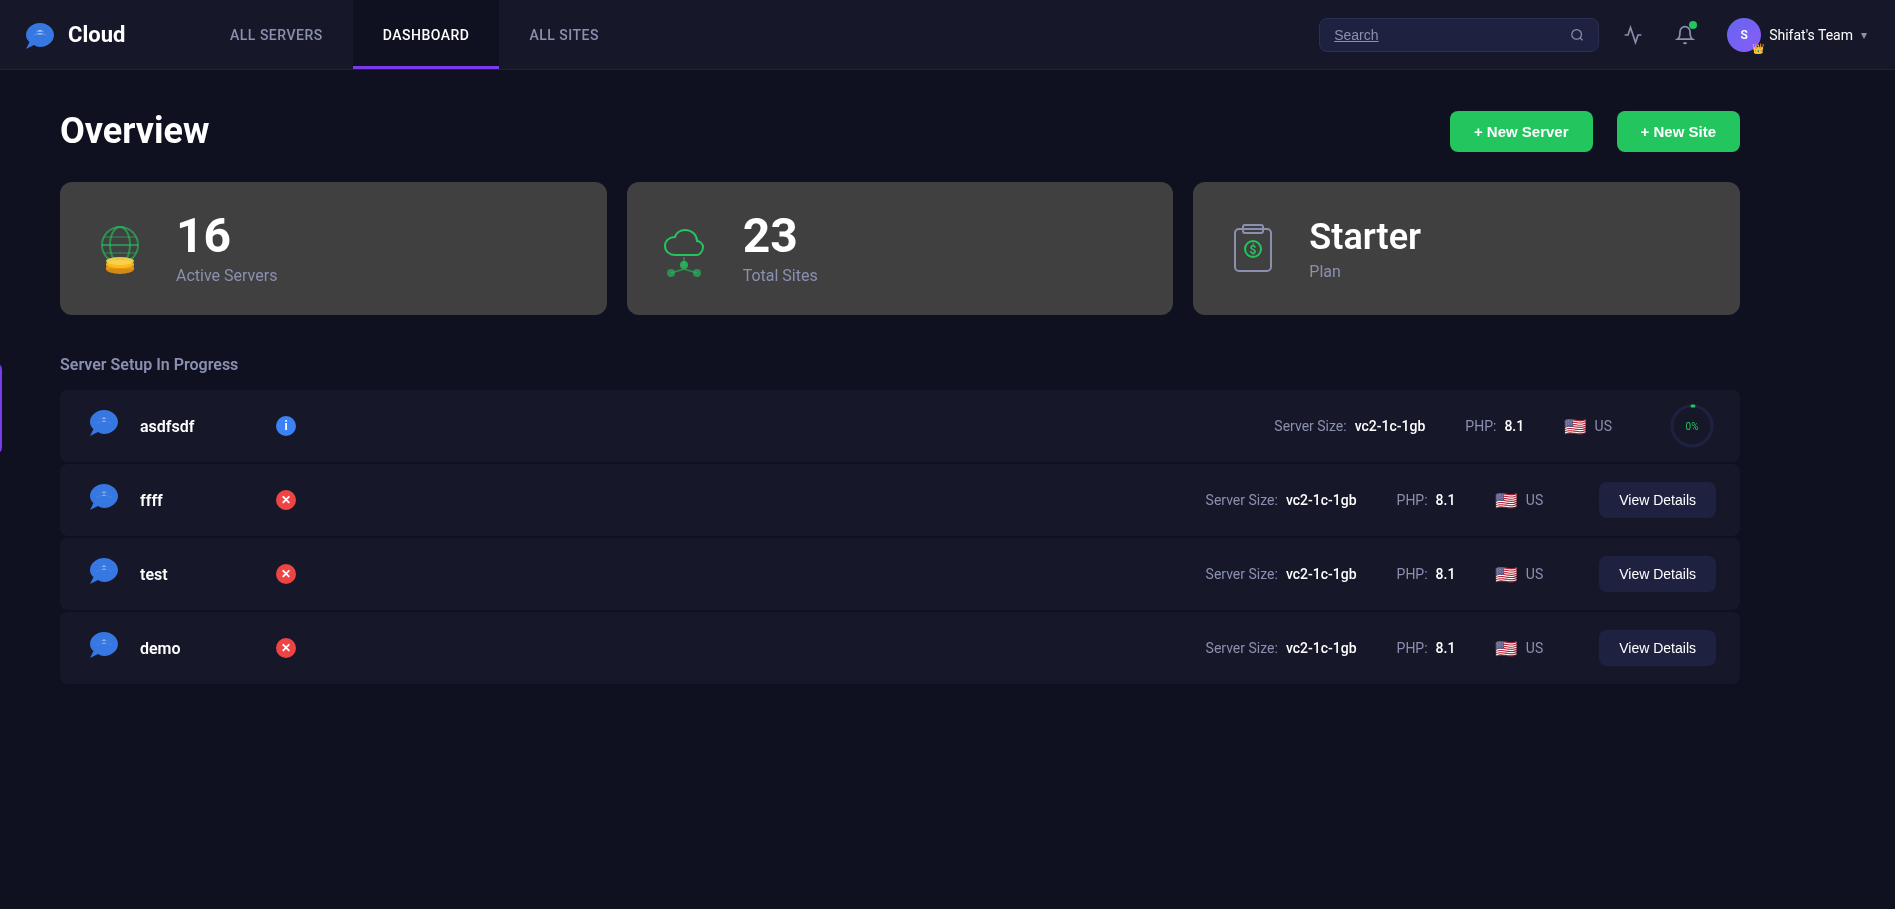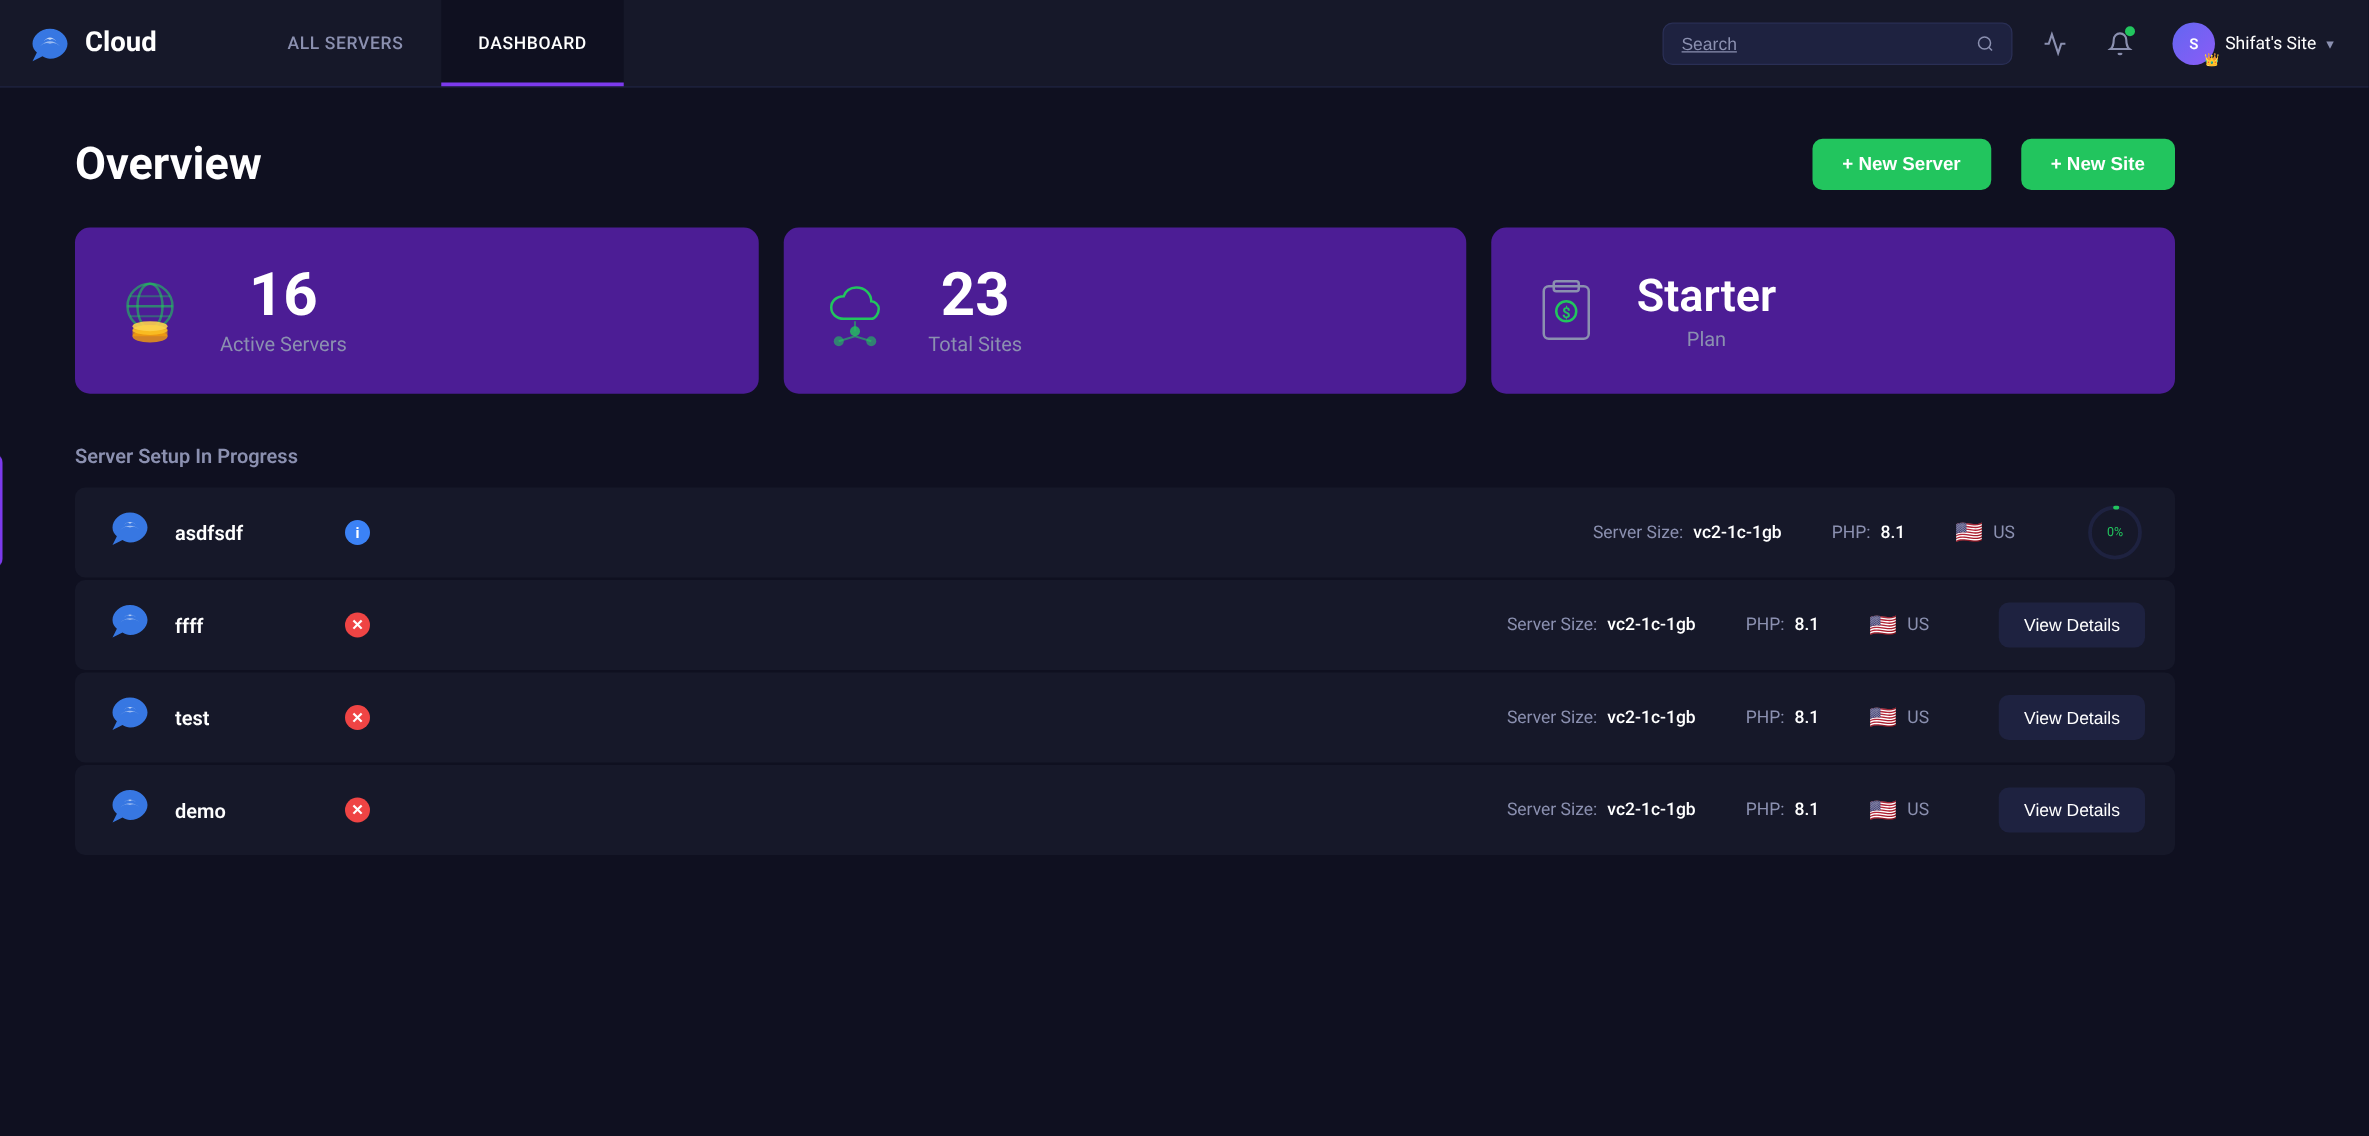--- a/index.html
+++ b/index.html
@@ -210,27 +210,26 @@
     }
 
     
     .stats-row {
       display: flex;
       gap: 20px;
       margin-bottom: 40px;
     }
     .stat-card {
       flex: 1;
-      background: #4c1d95;
+      background: #404040;
       border-radius: 12px;
       padding: 30px 28px;
       display: flex;
       align-items: center;
       gap: 24px;
-      text-align: center;
     }
     .stat-icon {
       width: 64px;
       height: 64px;
       display: flex;
       align-items: center;
       justify-content: center;
       font-size: 36px;
     }
     .stat-info {}
@@ -378,20 +377,21 @@
       <path d="M20 8 C12 8 6 14 6 20 C6 23 7.5 25.5 9.5 27 L6 34 L14 30 C15.9 31.3 17.9 32 20 32 C28 32 34 26 34 20 C34 14 28 8 20 8Z" fill="#3b82f6" opacity="0.9"></path>
       <path d="M15 18 Q20 12 25 18 Q22 15 20 17 Q18 15 15 18Z" fill="#fff" opacity="0.7"></path>
       <path d="M12 22 Q20 14 28 22 Q24 18 20 20 Q16 18 12 22Z" fill="#fff" opacity="0.5"></path>
     </svg>
     <span class="logo-text">Cloud</span>
   </div>
 
   <div class="nav-links">
     <div class="nav-item">ALL SERVERS</div>
     <div class="nav-item active">DASHBOARD</div>
+    <div class="nav-item">ALL SITES</div>
   </div>
 
   <div class="nav-right">
     <div class="search-box">
       <input type="text" placeholder="Search" style="">
       <svg width="16" height="16" fill="none" viewBox="0 0 24 24" stroke="#8b90b0" stroke-width="2">
         <circle cx="11" cy="11" r="8"></circle>
           <path d="m21 21-4.35-4.35"></path>
       </svg>
     </div>
@@ -408,21 +408,21 @@
           <path d="M13.73 21a2 2 0 0 1-3.46 0"></path>
       </svg>
       <div class="notif-dot"></div>
     </div>
 
     <div class="user-area">
       <div class="user-avatar">
         S
         <span class="user-badge">👑</span>
       </div>
-      <span class="user-name">Shifat's Site</span>
+      <span class="user-name">Shifat's Team</span>
       <span class="chevron-icon">▾</span>
     </div>
   </div>
 </nav>
 
 <div class="main-content">
 
   <div class="overview-header">
     <h1 class="overview-title">Overview</h1>
     <div class="header-buttons">

